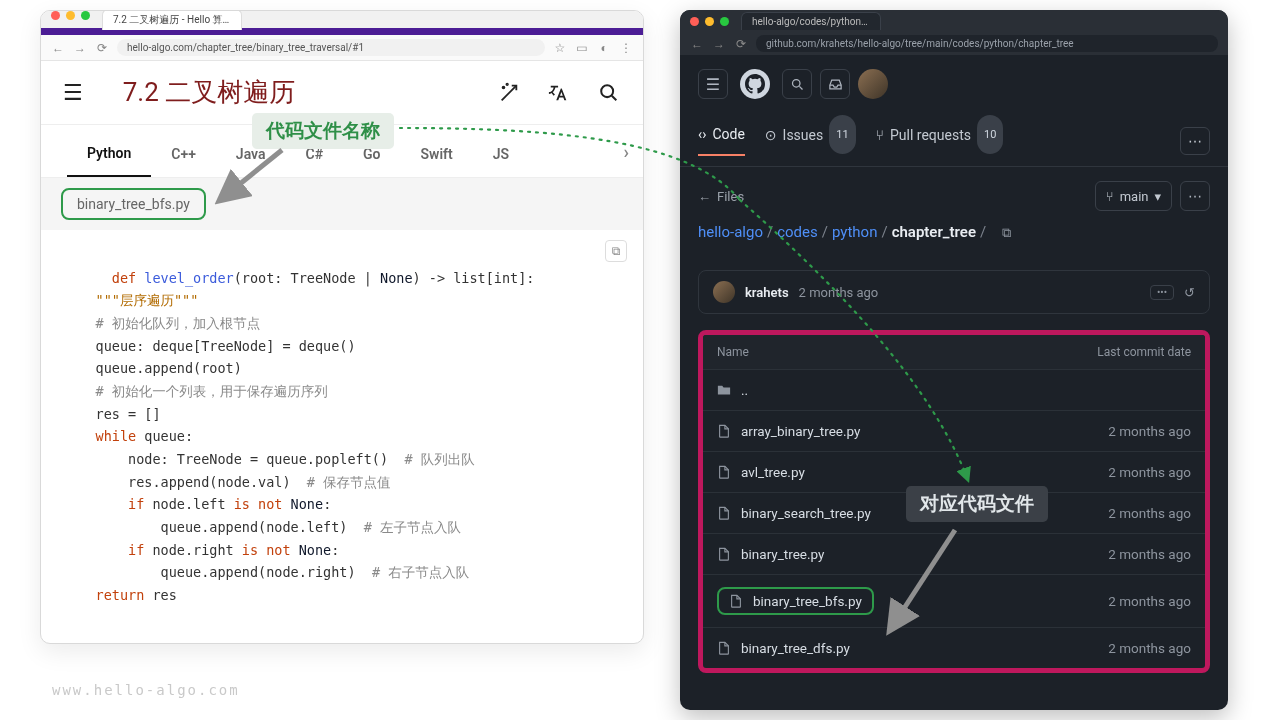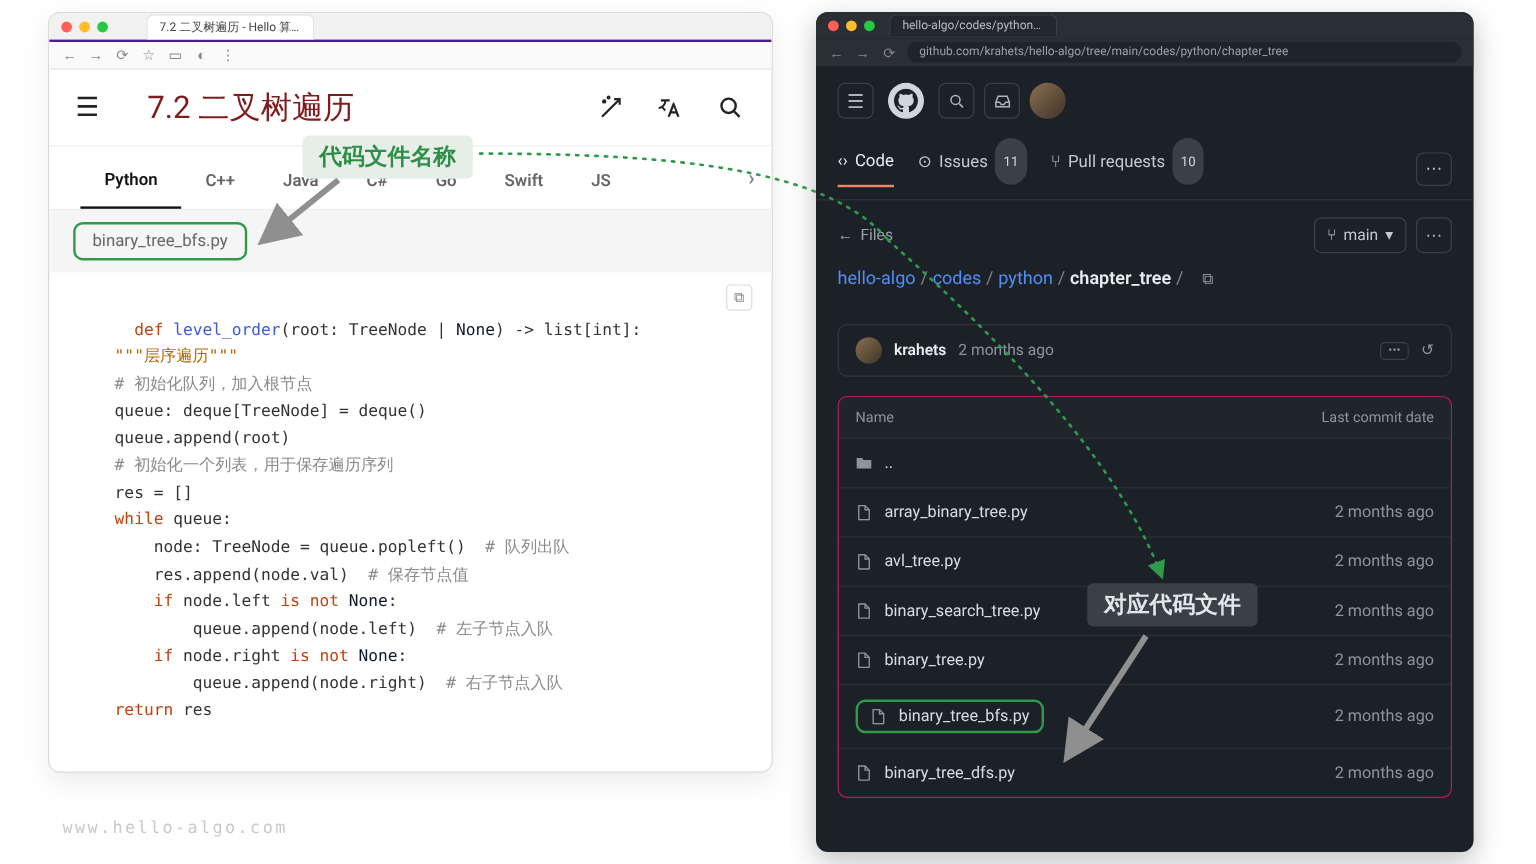--- a/index.html
+++ b/index.html
@@ -19,25 +19,23 @@
     width: 604px; height: 634px;
     border: 1px solid #d9d9d9;
     border-radius: 10px;
     box-shadow: 0 8px 24px rgba(0,0,0,.08);
     background: #fff;
     overflow: hidden;
   }
   .browser-chrome {
     height: 24px;
     display: flex;
-    align-items: center;
     padding: 0 10px;
     background: #f1f1f1;
-    border-bottom: 2px solid #4c1d95;
-    gap: 20px;
+    border-bottom: 7px solid #4c1d95;
   }
   .traffic-lights { display: flex; gap: 6px; }
   .tl { width: 9px; height: 9px; border-radius: 50%; }
   .tl.red { background: #ff5f57; }
   .tl.yel { background: #febc2e; }
   .tl.grn { background: #28c840; }
   .tab-strip {
     display: flex; align-items: center;
     margin-left: 12px; font-size: 10px; color: #444;
   }
@@ -208,21 +206,21 @@
     padding: 10px 14px; display: flex; align-items: center; gap: 10px;
     font-size: 13px;
   }
   .gh-userdot { width: 22px; height: 22px; border-radius: 50%; background: linear-gradient(135deg,#8b6f52,#3e3428); }
   .gh-commitcard .name { color: #e9edf2; font-weight: 600; }
   .gh-commitcard .time { color: #8d949e; }
   .gh-commitcard .spacer { flex: 1; }
   .gh-chip { border: 1px solid #3a4049; border-radius: 4px; padding: 1px 6px; font-size: 10px; color: #8d949e; }
 
   .gh-table {
-    margin: 0 18px; border: 1px solid #be185d; border-radius: 8px; overflow: hidden;
+    margin: 0 18px; border: 5px solid #be185d; border-radius: 8px; overflow: hidden;
   }
   .gh-th {
     display: flex; justify-content: space-between;
     background: #20252c; padding: 10px 14px;
     font-size: 12px; color: #8d949e;
   }
   .gh-row {
     display: flex; justify-content: space-between; align-items: center;
     padding: 12px 14px; border-top: 1px solid #2b3138;
     font-size: 13.5px;
@@ -269,20 +267,21 @@
       <span class="tl grn"></span>
     </div>
     <div class="tab-strip">
       <div class="tab">7.2 二叉树遍历 - Hello 算法</div>
     </div>
   </div>
   <div class="addr-row">
     <span class="addr-btn">←</span>
     <span class="addr-btn">→</span>
     <span class="addr-btn">⟳</span>
+    <div class="addr-bar">hello-algo.com/chapter_tree/binary_tree_traversal/#1</div>
     <span class="addr-btn">☆</span>
     <span class="addr-btn">▭</span>
     <span class="addr-btn">◐</span>
     <span class="addr-btn">⋮</span>
   </div>
 
   <div class="page-header">
     <span class="hamburger">☰</span>
     <span class="page-title">7.2   二叉树遍历</span>
     <span class="hdr-icons">

